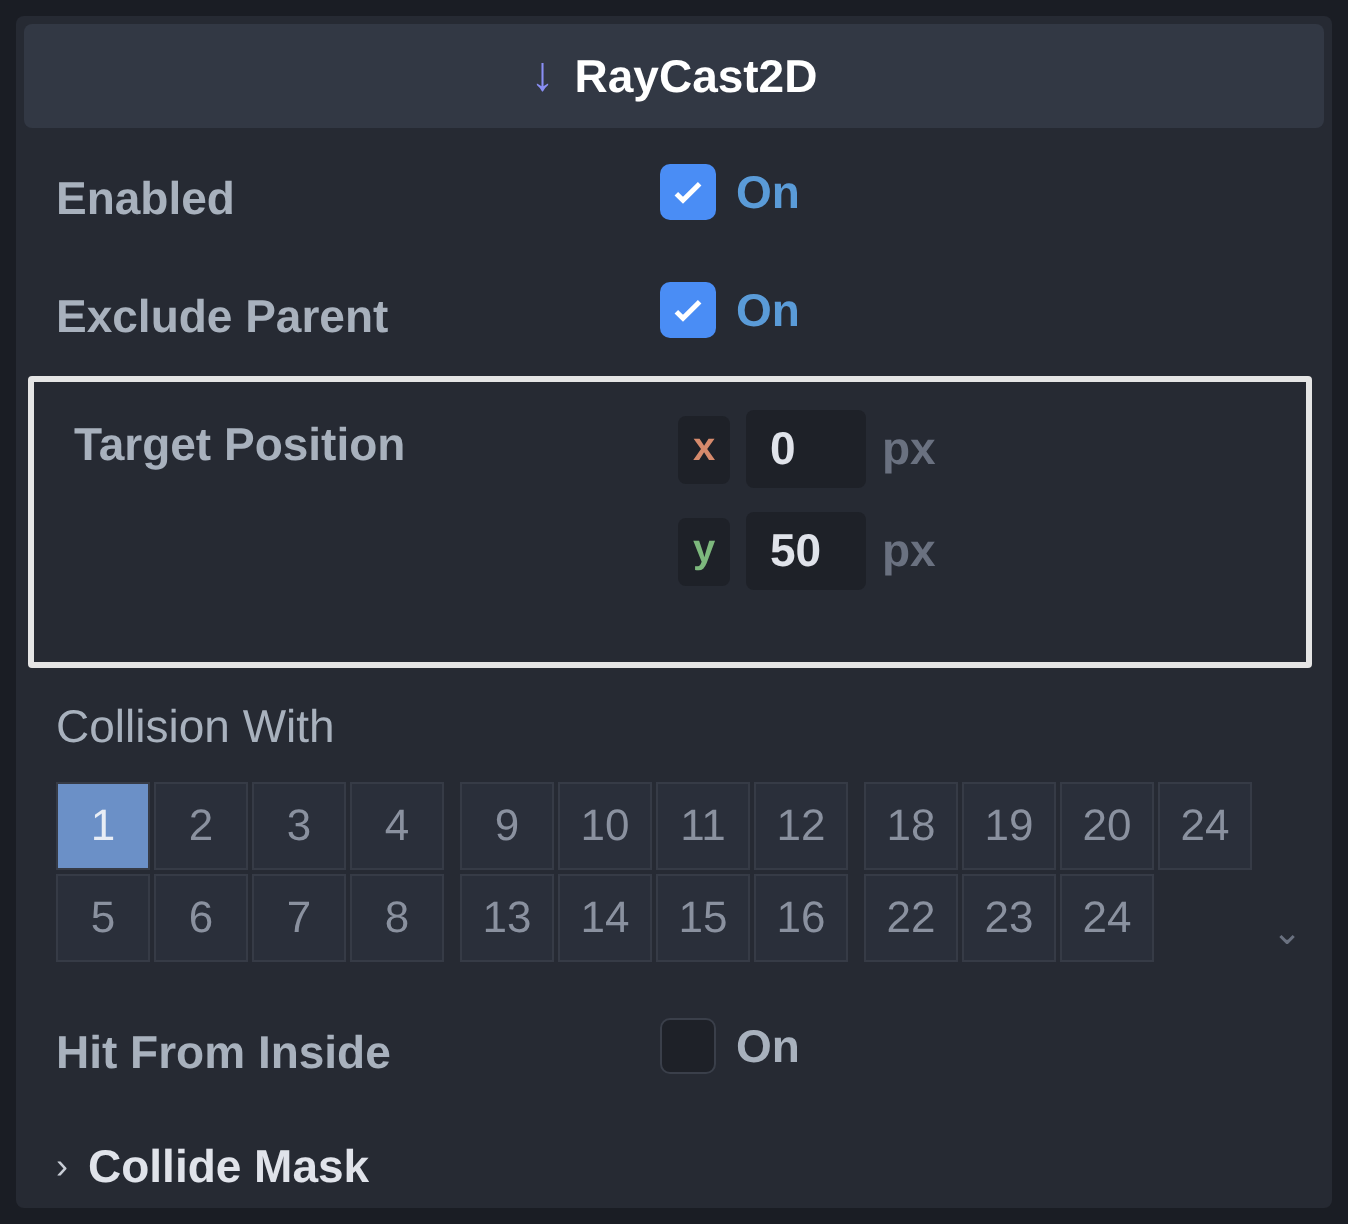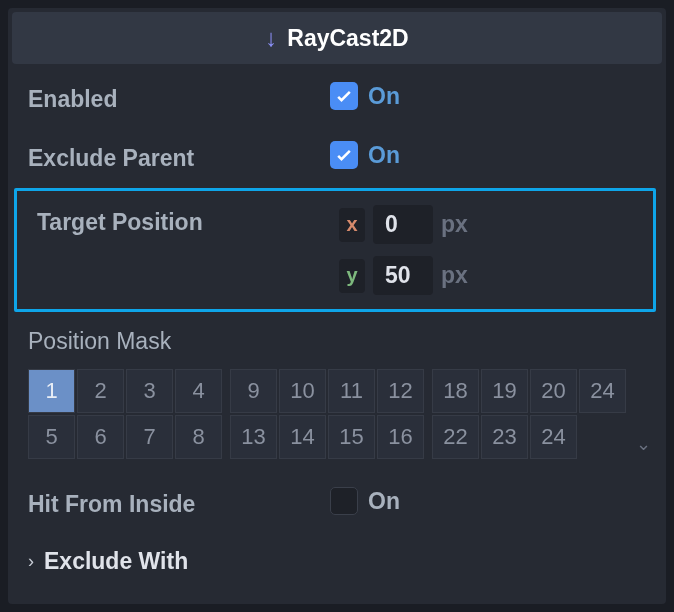--- a/index.html
+++ b/index.html
@@ -88,24 +88,24 @@
     }
     .on-text {
       color: #5a9bd8;
       font-size: 23px;
     }
     .on-text-off {
       color: #a8b1bd;
       font-size: 23px;
     }
     .highlighted {
-      border: 3px solid #0ea5e9;
+      border: 3px solid #e5e5e5;
       border-radius: 2px;
       margin: 2px 10px 2px 6px;
-      padding-bottom: 0;
+      padding-bottom: 22px;
     }
     .vec-inputs {
       display: flex;
       flex-direction: column;
       gap: 12px;
       flex: 1;
     }
     .vec-input {
       display: flex;
       align-items: center;
@@ -243,21 +243,21 @@
         <div class="vec-input">
           <div class="axis-label axis-y">y</div>
           <span class="num-input">50</span>
           <span class="unit">px</span>
         </div>
       </div>
     </div>
   </div>
 
   <div class="collision-mask">
-    <div class="collision-label">Position Mask</div>
+    <div class="collision-label">Collision With</div>
     <div class="mask-container">
       <div class="mask-groups" id="mask-groups">
           <div class="mask-group">
             <div class="mask-cell active">1</div>
             <div class="mask-cell">2</div>
             <div class="mask-cell">3</div>
             <div class="mask-cell">4</div>
             <div class="mask-cell">5</div>
             <div class="mask-cell">6</div>
             <div class="mask-cell">7</div>
@@ -291,16 +291,16 @@
   <div class="prop-row">
     <div class="prop-label">Hit From Inside</div>
     <div class="prop-value">
       <div class="checkbox-empty"></div>
       <span class="on-text-off">On</span>
     </div>
   </div>
 
   <div class="collide-row">
     <span class="expand-arrow">›</span>
-    <span class="collide-label">Exclude With</span>
+    <span class="collide-label">Collide Mask</span>
   </div>
 
 </div>
 
 </body></html>

